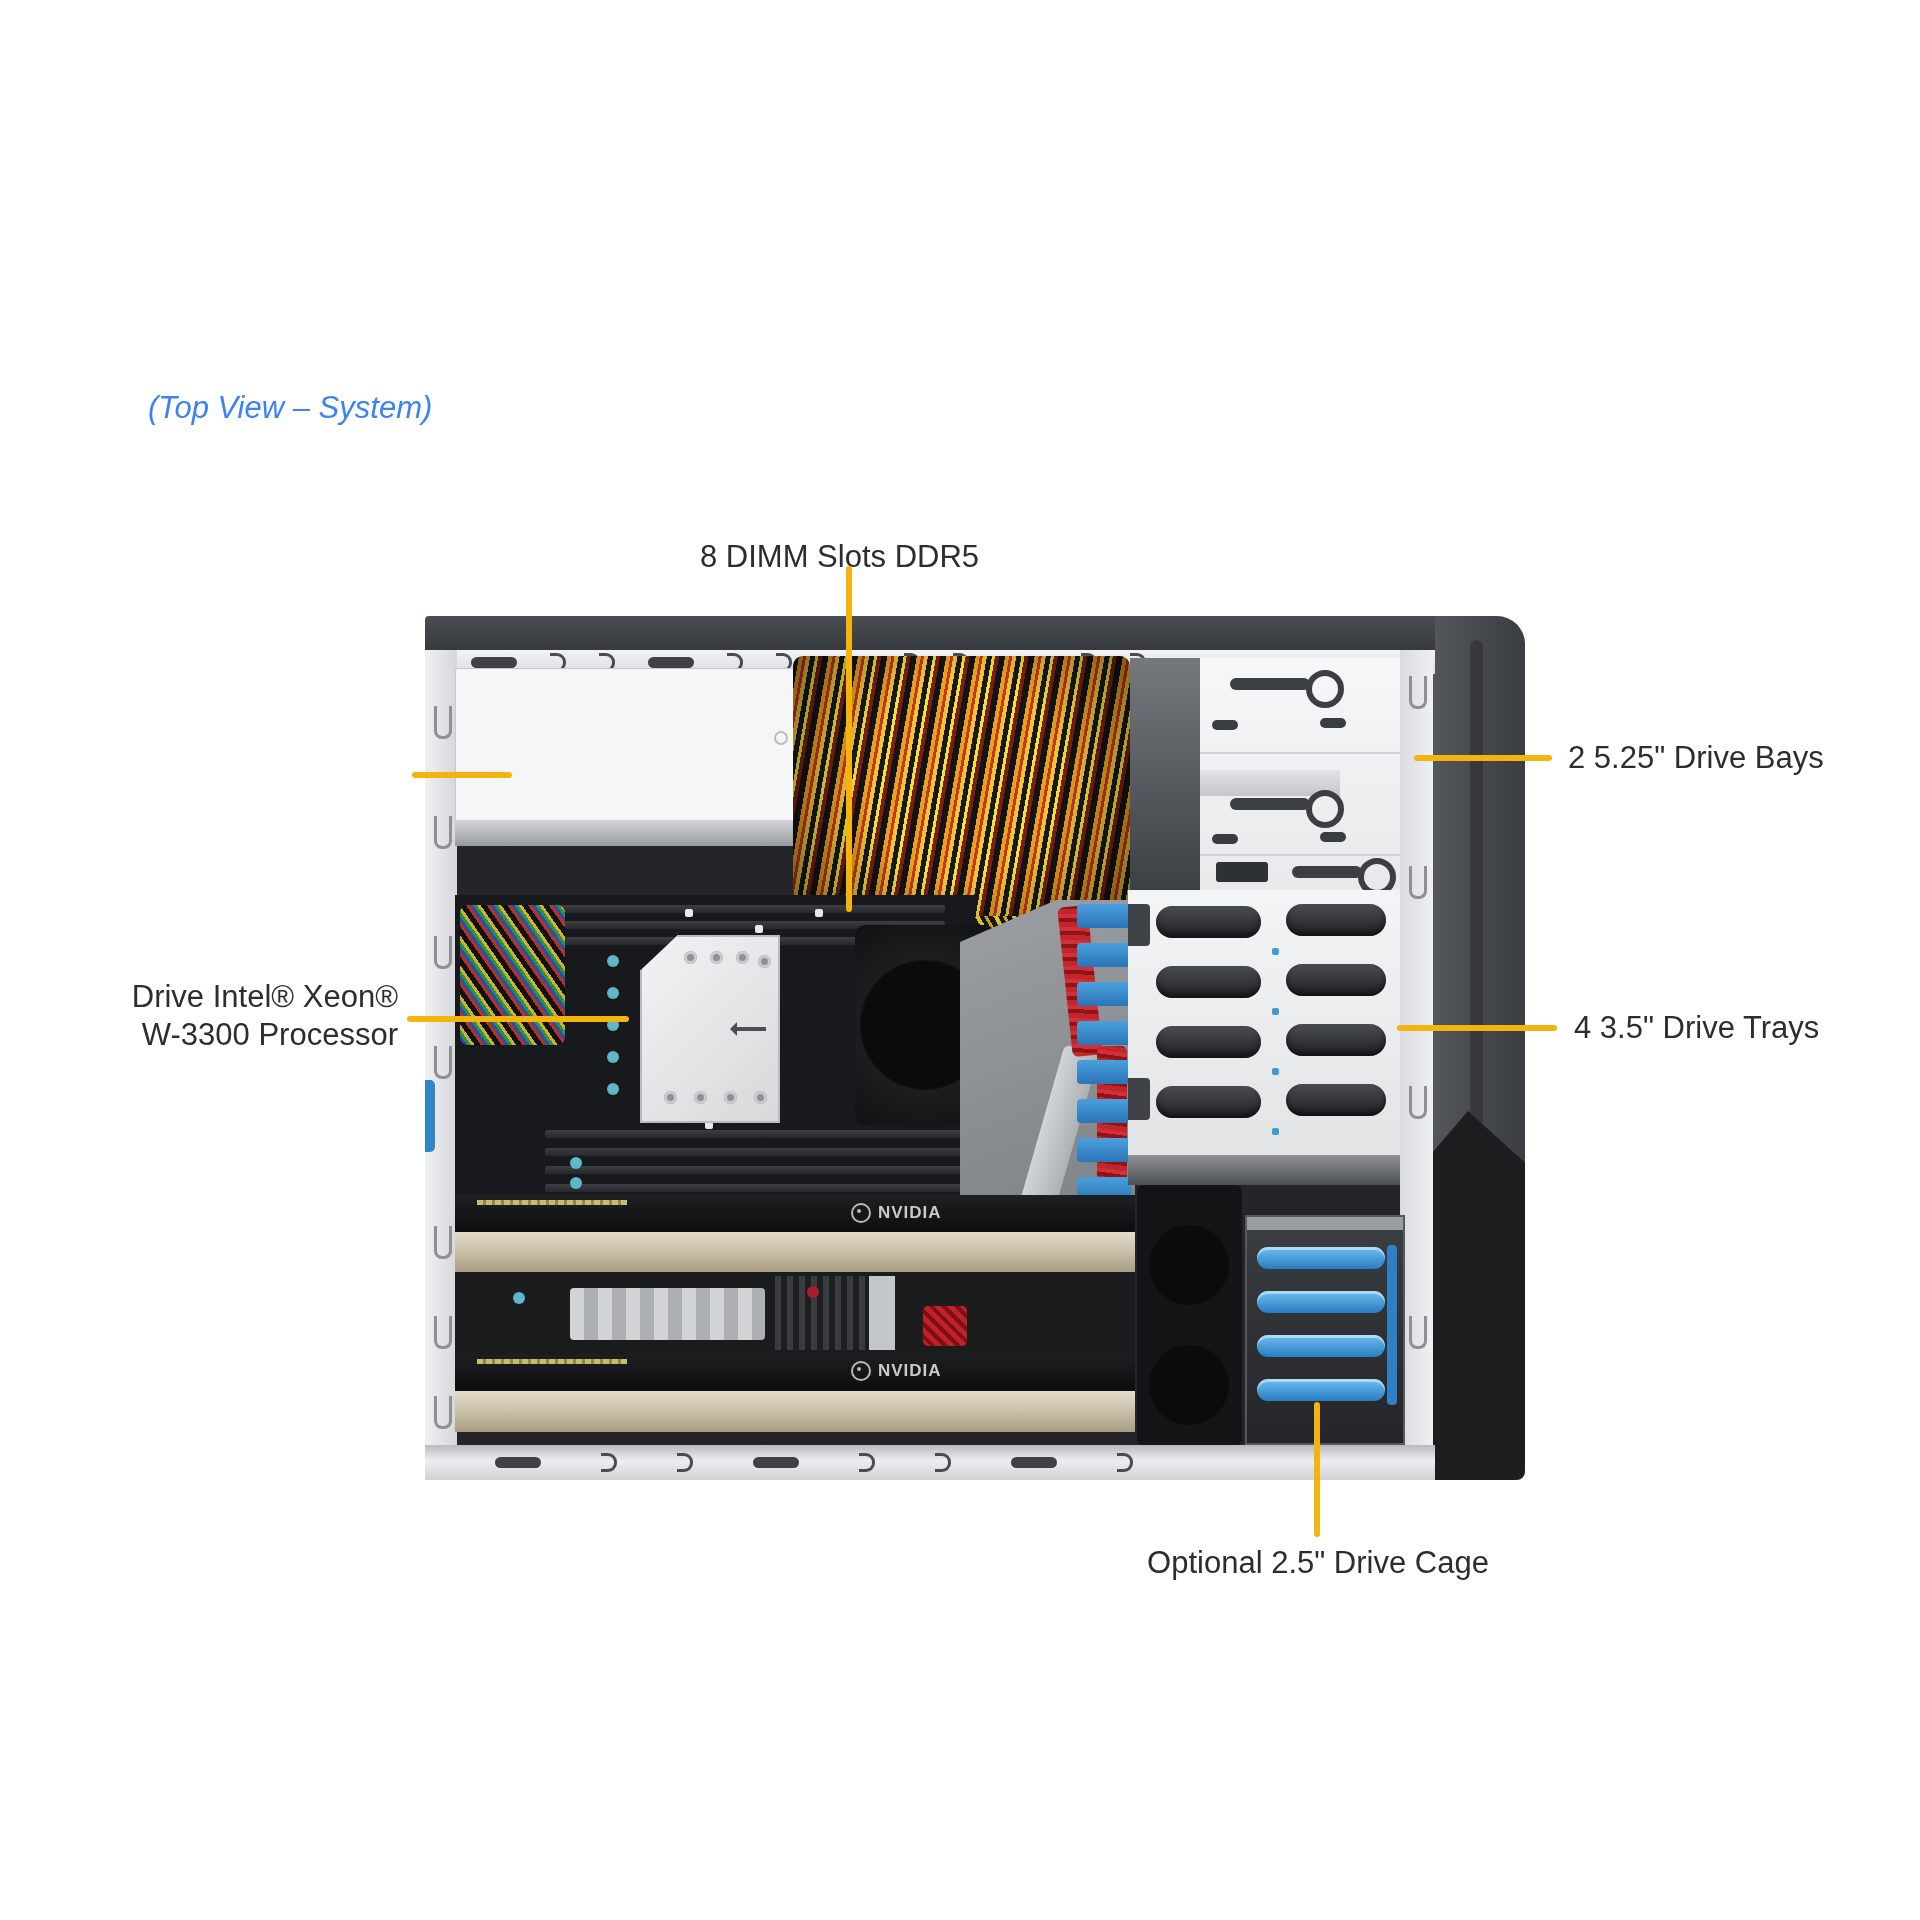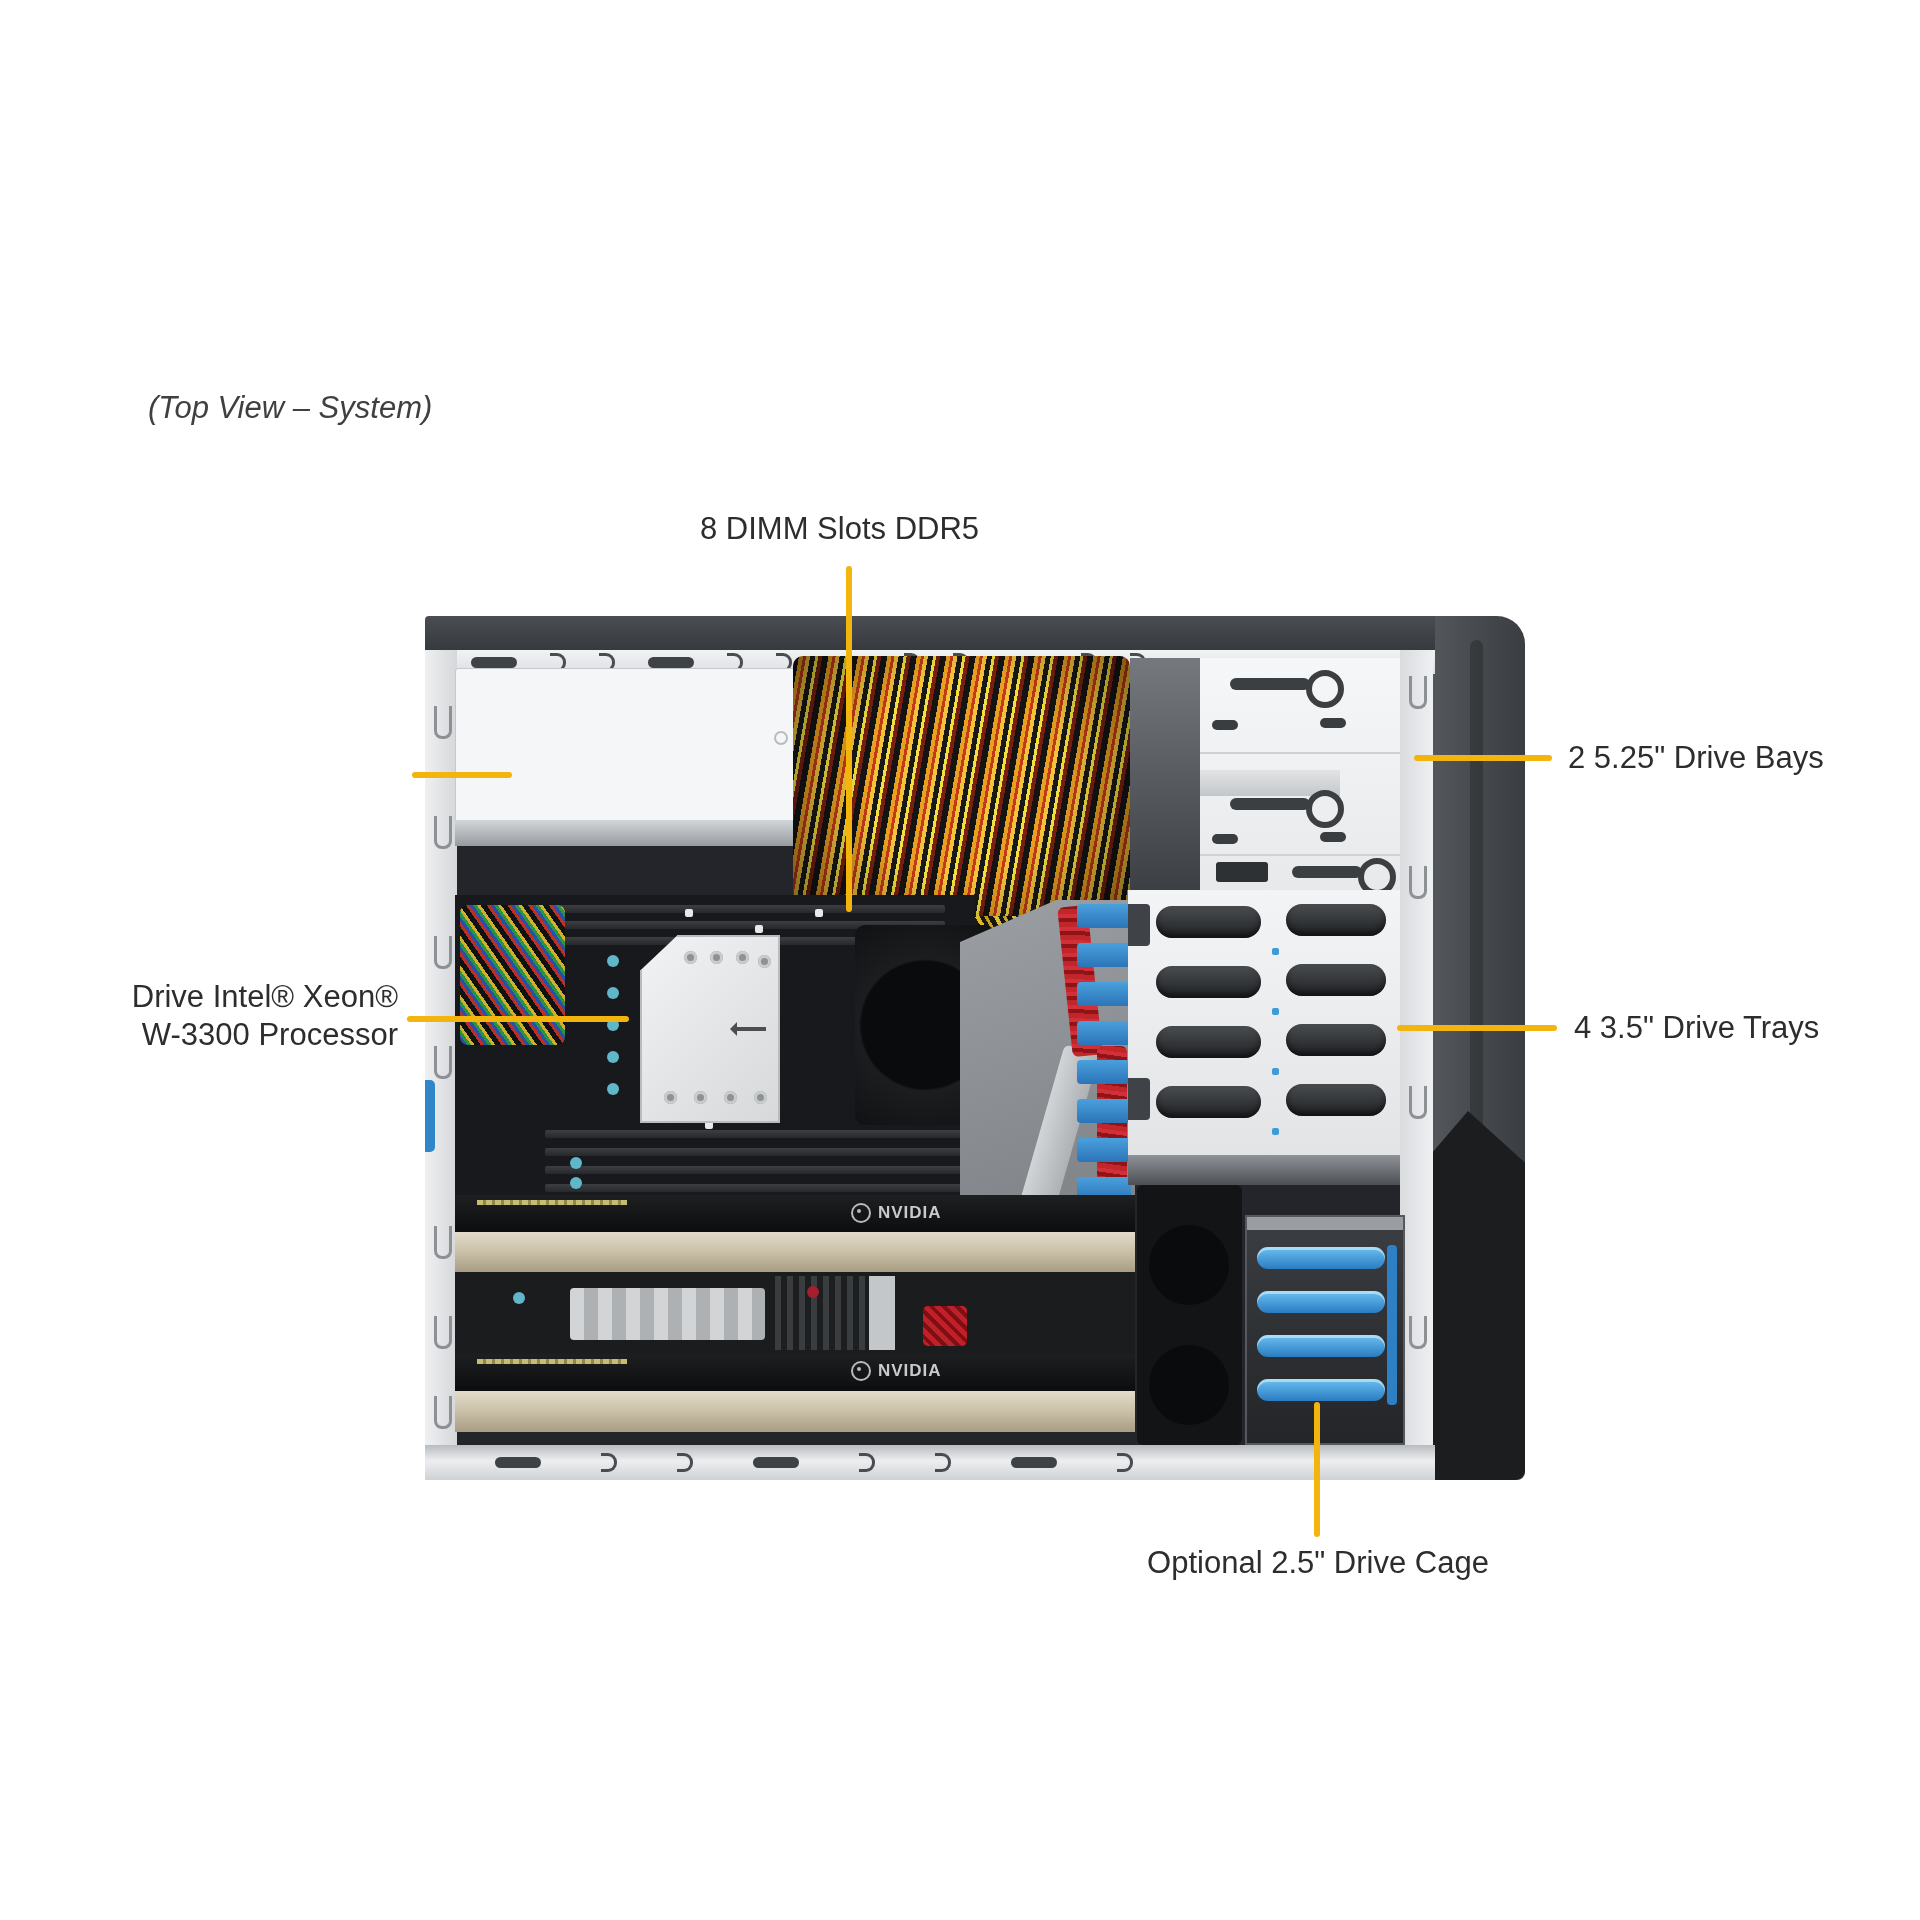--- a/index.html
+++ b/index.html
@@ -1,21 +1,21 @@
 <!DOCTYPE html>
 <html style="--accent: #F2B40D; --rail_blue: #2F86C8; --gpu_gold: #C9BEA6; --bezel_gray: #45484C;"><head>
 <meta charset="utf-8">
 <style>
   html,body{margin:0;padding:0;background:#fff;}
   .stage{position:relative;width:1920px;height:1920px;background:#fff;overflow:hidden;
          font-family:"Liberation Sans","DejaVu Sans",sans-serif;}
   .abs{position:absolute;}
 
   
-  .caption{font-size:31px;font-style:italic;color:#404040;}
+  .caption{font-size:31px;font-style:italic;color:#3b82f6;}
   .lbl{font-size:31px;color:#2d2d2d;line-height:38px;white-space:nowrap;}
   .lbl.right{text-align:right;}
   .lbl.center{text-align:center;}
 
   
   .cline{background:var(--accent,#F2B40D);border-radius:3px;z-index:6;}
 
   
   .chassis{left:425px;top:616px;width:1100px;height:864px;}
   .interior{left:32px;top:34px;width:976px;height:795px;background:#23252a;}
@@ -303,21 +303,21 @@
     <div class="abs gpu-gold" style="top:775px;height:41px;"></div>
   </div>
 
   <div class="abs cline" style="left:846px;top:566px;width:6px;height:346px;"></div>
   <div class="abs cline" style="left:412px;top:772px;width:100px;height:6px;"></div>
   <div class="abs cline" style="left:407px;top:1016px;width:222px;height:6px;"></div>
   <div class="abs cline" style="left:1414px;top:755px;width:138px;height:6px;"></div>
   <div class="abs cline" style="left:1397px;top:1025px;width:160px;height:6px;"></div>
   <div class="abs cline" style="left:1314px;top:1402px;width:6px;height:135px;"></div>
 
-  <div class="abs lbl" style="left:700px;top:510px;">8 DIMM Slots DDR5</div>
+  <div class="abs lbl" style="left:700px;top:538px;">8 DIMM Slots DDR5</div>
   <div class="abs lbl right" style="left:60px;top:978px;width:338px;">
     <div>Drive Intel® Xeon®</div>
     <div>W-3300 Processor</div>
   </div>
   <div class="abs lbl" style="left:1568px;top:739px;">2 5.25" Drive Bays</div>
   <div class="abs lbl" style="left:1574px;top:1009px;">4 3.5" Drive Trays</div>
   <div class="abs lbl center" style="left:1138px;top:1544px;width:360px;">Optional 2.5" Drive Cage</div>
 </div>
 
 </body></html>

